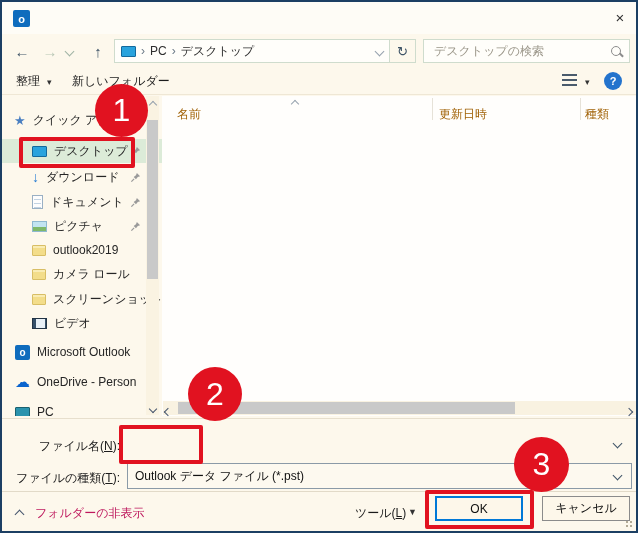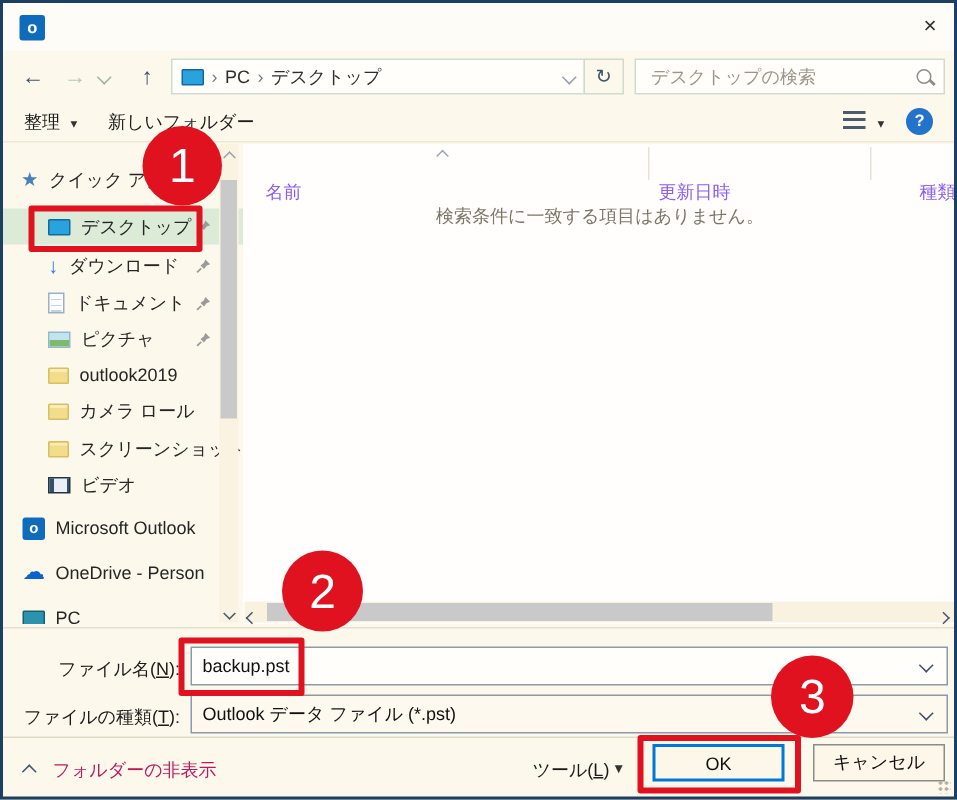--- a/index.html
+++ b/index.html
@@ -55,21 +55,21 @@
   .foldericon{display:inline-block;width:14px;height:11px;background:#f3dd8a;border:1px solid #d8be65;border-radius:1px;box-sizing:border-box;box-shadow:inset 0 2px 0 #f9ecb4;}
   .vidicon{display:inline-block;width:15px;height:11px;background:linear-gradient(90deg,#355069 0 3px,#e8f0f6 3px 12px,#355069 12px);border:1px solid #223445;box-sizing:border-box;}
   .sb-olk{width:15px;height:15px;font-size:10px;}
   .cloud{color:#0a64ce;font-size:15px;line-height:10px;}
   
   .v-scroll{left:144px;top:94px;width:13px;height:319px;background:#faf3e2;}
   .v-thumb{left:145px;top:118px;width:11px;height:159px;background:#c9c9c9;}
   .v-arrow{width:13px;height:13px;display:flex;align-items:center;justify-content:center;}
   
   .main{left:160px;top:94px;width:476px;height:320px;background:#fffefc;}
-  .colhdr{position:absolute;top:24px;color:#8b5cf6;cursor:pointer;}
+  .colhdr{position:absolute;top:10px;color:#a16207;cursor:pointer;}
   .coldiv{position:absolute;top:2px;width:1px;height:22px;background:#e6e2d8;}
   .emptymsg{position:absolute;left:0;top:40px;width:100%;text-align:center;color:#7d7668;}
   
   .h-scroll{left:161px;top:399px;width:475px;height:14px;background:#f9f2e1;}
   .h-thumb{left:176px;top:400px;width:337px;height:12px;background:#c9c9c9;}
   
   .panel-sep{left:0;top:416px;width:634px;height:1px;background:#e7dfcd;}
   .fieldlabel{color:#1b1b1b;text-align:right;}
   .fn-label{left:10px;top:436px;width:108px;}
   .ft-label{left:2px;top:468px;width:116px;}
@@ -216,33 +216,31 @@
   <div class="abs v-arrow" style="left:144px;top:400px;">
       <span class="chv down" style="width:5px;height:5px;border-color:#44546c;"></span>
     </div>
 
   <div class="abs main">
     <span class="colhdr" style="left:15px;">名前</span>
     <span class="chv up" style="position:absolute;left:130px;top:5px;width:5px;height:5px;border-color:#98a4b0;"></span>
     <span class="coldiv" style="left:270px;"></span>
     <span class="colhdr" style="left:277px;">更新日時</span>
     <span class="coldiv" style="left:418px;"></span>
-    <span class="colhdr" style="left:423px;margin-left:28px;">種類</span>
-    <div class="emptymsg">検索条件に一致する項目はありません。</div>
+    <span class="colhdr" style="left:423px;">種類</span>
   </div>
 
   <div class="abs h-scroll"></div>
   <div class="abs" style="left:163px;top:402px;"><span class="chv left" style="width:5px;height:5px;border-color:#44546c;"></span></div>
   <div class="abs h-thumb"></div>
   <div class="abs" style="left:624px;top:402px;"><span class="chv right" style="width:5px;height:5px;border-color:#44546c;"></span></div>
 
   <div class="abs panel-sep"></div>
 
   <div class="abs fieldlabel fn-label"><span>ファイル名(</span><span class="mn">N</span><span>):</span></div>
-  <input class="abs fn-input" value="backup.pst" style="">
   <span class="abs chv down" style="top:438px;left:612px;border-color:#3e5366;"></span>
 
   <div class="abs fieldlabel ft-label"><span>ファイルの種類(</span><span class="mn">T</span><span>):</span></div>
   <div class="abs ft-combo">
       <span>Outlook データ ファイル (*.pst)</span>
     </div>
   <span class="abs chv down" style="top:470px;left:612px;border-color:#3e5366;"></span>
 
   <div class="abs footer-sep"></div>
 

